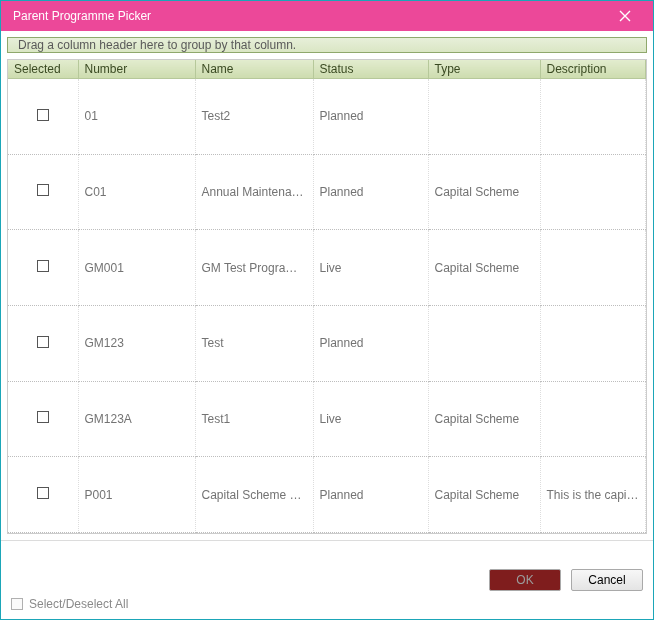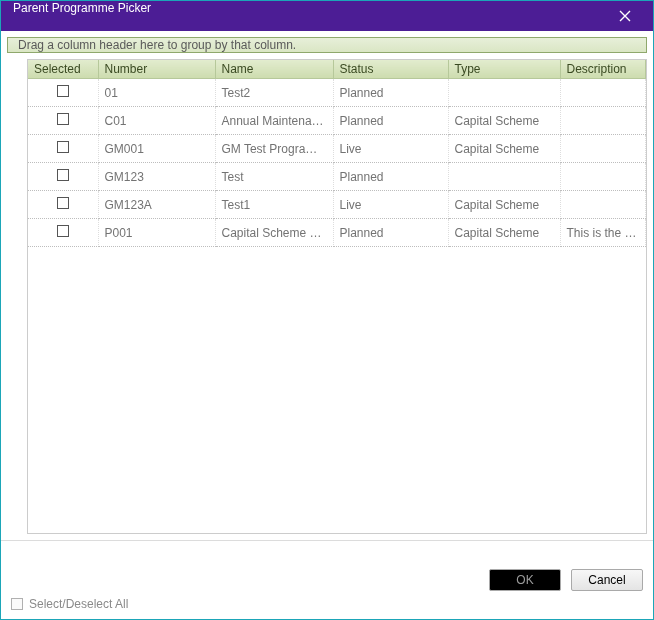--- a/index.html
+++ b/index.html
@@ -1,37 +1,37 @@
 <!DOCTYPE html>
 <html><head>
 <meta charset="utf-8">
 <style>
   * { box-sizing: border-box; }
   html, body { margin:0; padding:0; font-family: "Segoe UI", Tahoma, Arial, sans-serif; font-size:12px; background:#fff; }
   .window { width:654px; height:620px; border:1px solid #1ba6b8; position:relative; display:flex; flex-direction:column; }
-  .titlebar { background:#4c1d95; color:#fff; height:30px; display:flex; align-items:flex-start; padding:0 8px 0 12px; justify-content:space-between; }
+  .titlebar { background:#ec4899; color:#fff; height:30px; display:flex; align-items:center; padding:0 8px 0 12px; justify-content:space-between; }
   .titlebar .title { font-size:12px; }
   .titlebar .close { width:40px; height:30px; display:flex; align-items:center; justify-content:center; cursor:pointer; font-size:14px; color:#fff; }
   .content { flex:1; display:flex; flex-direction:column; padding:6px; gap:6px; overflow:hidden; }
   .groupbox { border:1px solid #8fa86c; background:linear-gradient(#e7efd9,#dae6c4); height:16px; display:flex; align-items:center; padding:0 10px; color:#5a5a5a; font-size:12px; }
-  .gridwrap { flex:1; border:1px solid #ccc; display:flex; flex-direction:column; overflow:hidden;margin-left:20px; }
+  .gridwrap { flex:1; border:1px solid #ccc; display:flex; flex-direction:row; overflow:hidden; }
   table { border-collapse:collapse; width:100%; table-layout:fixed; }
   thead th { background:linear-gradient(#e2ecce,#cddcaf); color:#3a4a22; font-weight:normal; text-align:left; padding:2px 6px; border-right:1px solid #b6c89a; border-bottom:1px solid #b6c89a; height:18px; font-size:12px; white-space:nowrap; }
   tr.filter td { background:#fbf8d9; border-right:1px solid #dcd8ae; border-bottom:1px dotted #ccc; padding:1px 4px; height:18px; color:#777; font-size:12px; white-space:nowrap; overflow:hidden; }
   tr.filter .ficon { display:inline-block; width:12px; height:12px; border:1px solid #3a6cb0; background:#eaf2fb; color:#3a6cb0; font-family:"Times New Roman",serif; font-style:italic; font-weight:bold; font-size:10px; line-height:10px; text-align:center; }
   tbody.data td { border-bottom:1px dotted #bdbdbd; border-right:1px dotted #ddd; padding:6px 6px; height:16px; font-size:12px; color:#737373; white-space:nowrap; overflow:hidden; text-overflow:ellipsis; }
   tbody.data tr td:first-child { text-align:center; }
   .cbx { width:12px; height:12px; border:1px solid #555; display:inline-block; background:#fff; }
   .gridbody { flex:1; overflow:auto; background:#fff; }
   .footerbar { border-top:1px solid #dcdcdc; padding:8px 10px; display:flex; align-items:center; justify-content:space-between; }
   .footerbar .left { display:flex; align-items:center; gap:6px; color:#8a8a8a;margin-top:48px; }
   .footerbar .left .cbx2 { width:12px; height:12px; border:1px solid #b0b0b0; background:#fafafa; }
   .btns { display:flex; gap:10px; }
   button.dlg { width:72px; height:22px; font-size:12px; background:linear-gradient(#f7f7f7,#e4e4e4); border:1px solid #a9a9a9; border-radius:2px; cursor:pointer; }
-  button.dlg:disabled { color:#9c9c9c; background:#000000; cursor:default; }
+  button.dlg:disabled { color:#9c9c9c; background:#7f1d1d; cursor:default; }
   col.c0{width:70px}col.c1{width:117px}col.c2{width:118px}col.c3{width:115px}col.c4{width:112px}col.c5{width:auto}
 </style>
 </head>
 <body>
 
 <div class="window">
   <div class="titlebar">
     <span class="title">Parent Programme Picker</span>
     <div class="close">
       <svg width="12" height="12" viewBox="0 0 12 12">

